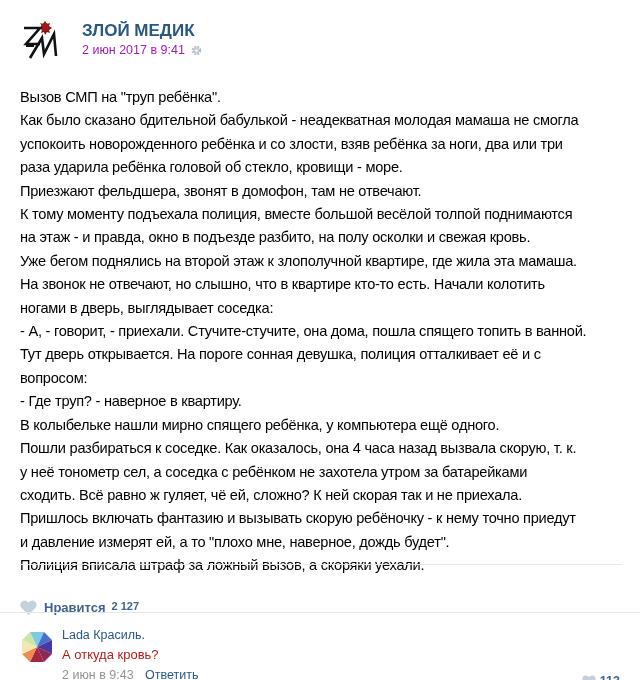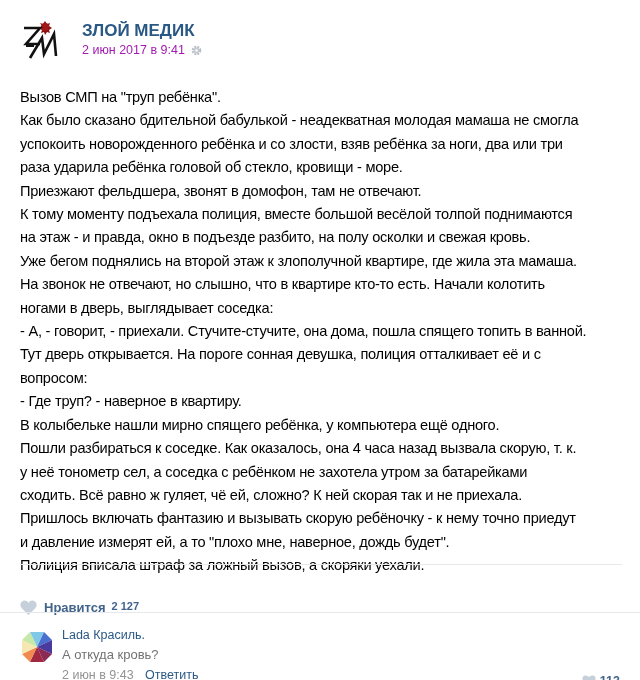--- a/index.html
+++ b/index.html
@@ -20,21 +20,21 @@
   .likes { position: absolute; left: 20px; top: 580px; height: 20px; display: flex; align-items: flex-start; margin-top: 20px; }
   .likes .heart { width: 17px; height: 15px; }
   .likes-label { margin-left: 7px; font-size: 13px; font-weight: bold; color: #42648b; }
   .likes-count { margin-left: 6px; font-size: 11px; font-weight: bold; color: #42648b; }
   .divider-bottom { position: absolute; left: 0; right: 0; top: 612px; height: 1px; background: #e7e8ec; }
 
   .comment { position: absolute; left: 20px; top: 627px; width: 600px; }
   .comment-avatar { position: absolute; left: 0; top: 3px; width: 34px; height: 34px; }
   .comment-body { position: absolute; left: 42px; top: 0; }
   .comment-author { font-size: 12.5px; font-weight: normal; color: #2a5885; line-height: 16px; display: block; }
-  .comment-text { font-size: 13px; color: #737373; line-height: 18px; margin-top: 3px; }
+  .comment-text { font-size: 13px; color: #b91c1c; line-height: 18px; margin-top: 3px; }
   .comment-meta { font-size: 12.5px; line-height: 16px; margin-top: 3px; }
   .comment-date { color: #939393; }
   .comment-reply { color: #2a5885; margin-left: 8px; }
   .comment-likes { position: absolute; right: 0; top: 35px; display: flex; align-items: center; margin-top: 12px; }
   .comment-likes .heart { width: 14px; height: 12px; }
   .comment-likes-count { margin-left: 4px; font-size: 12.5px; font-weight: bold; color: #42648b; }
 </style>
 </head>
 <body>
 

